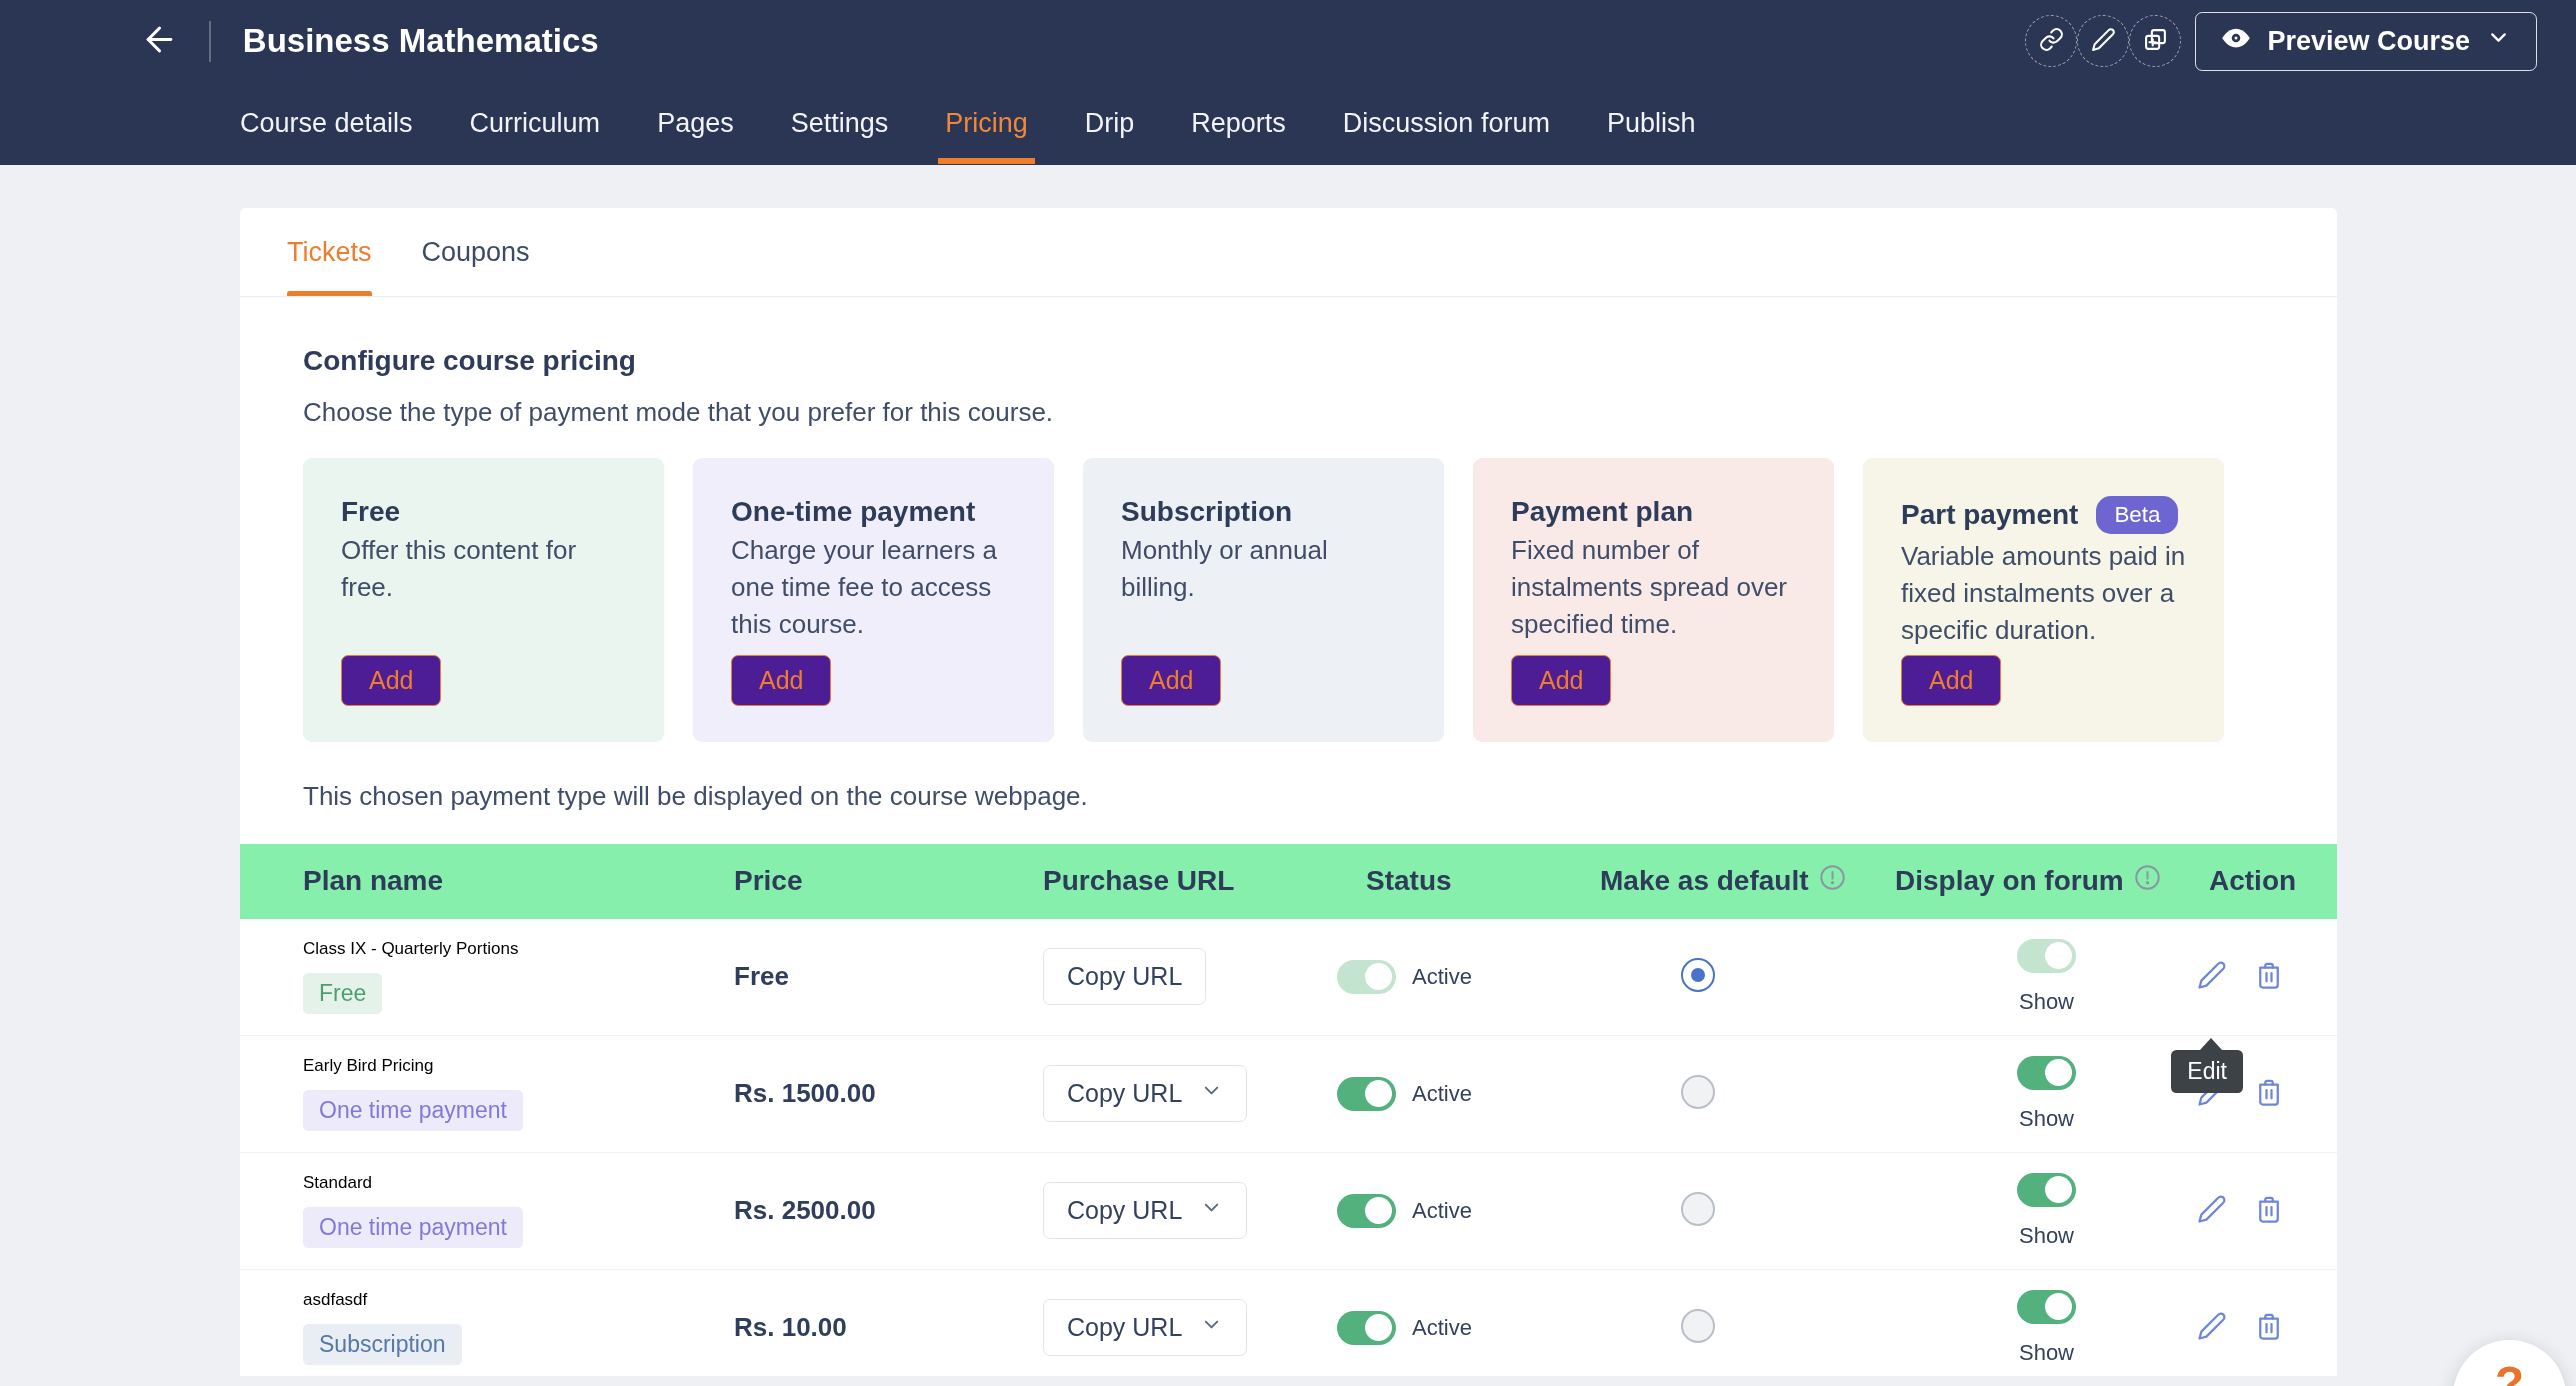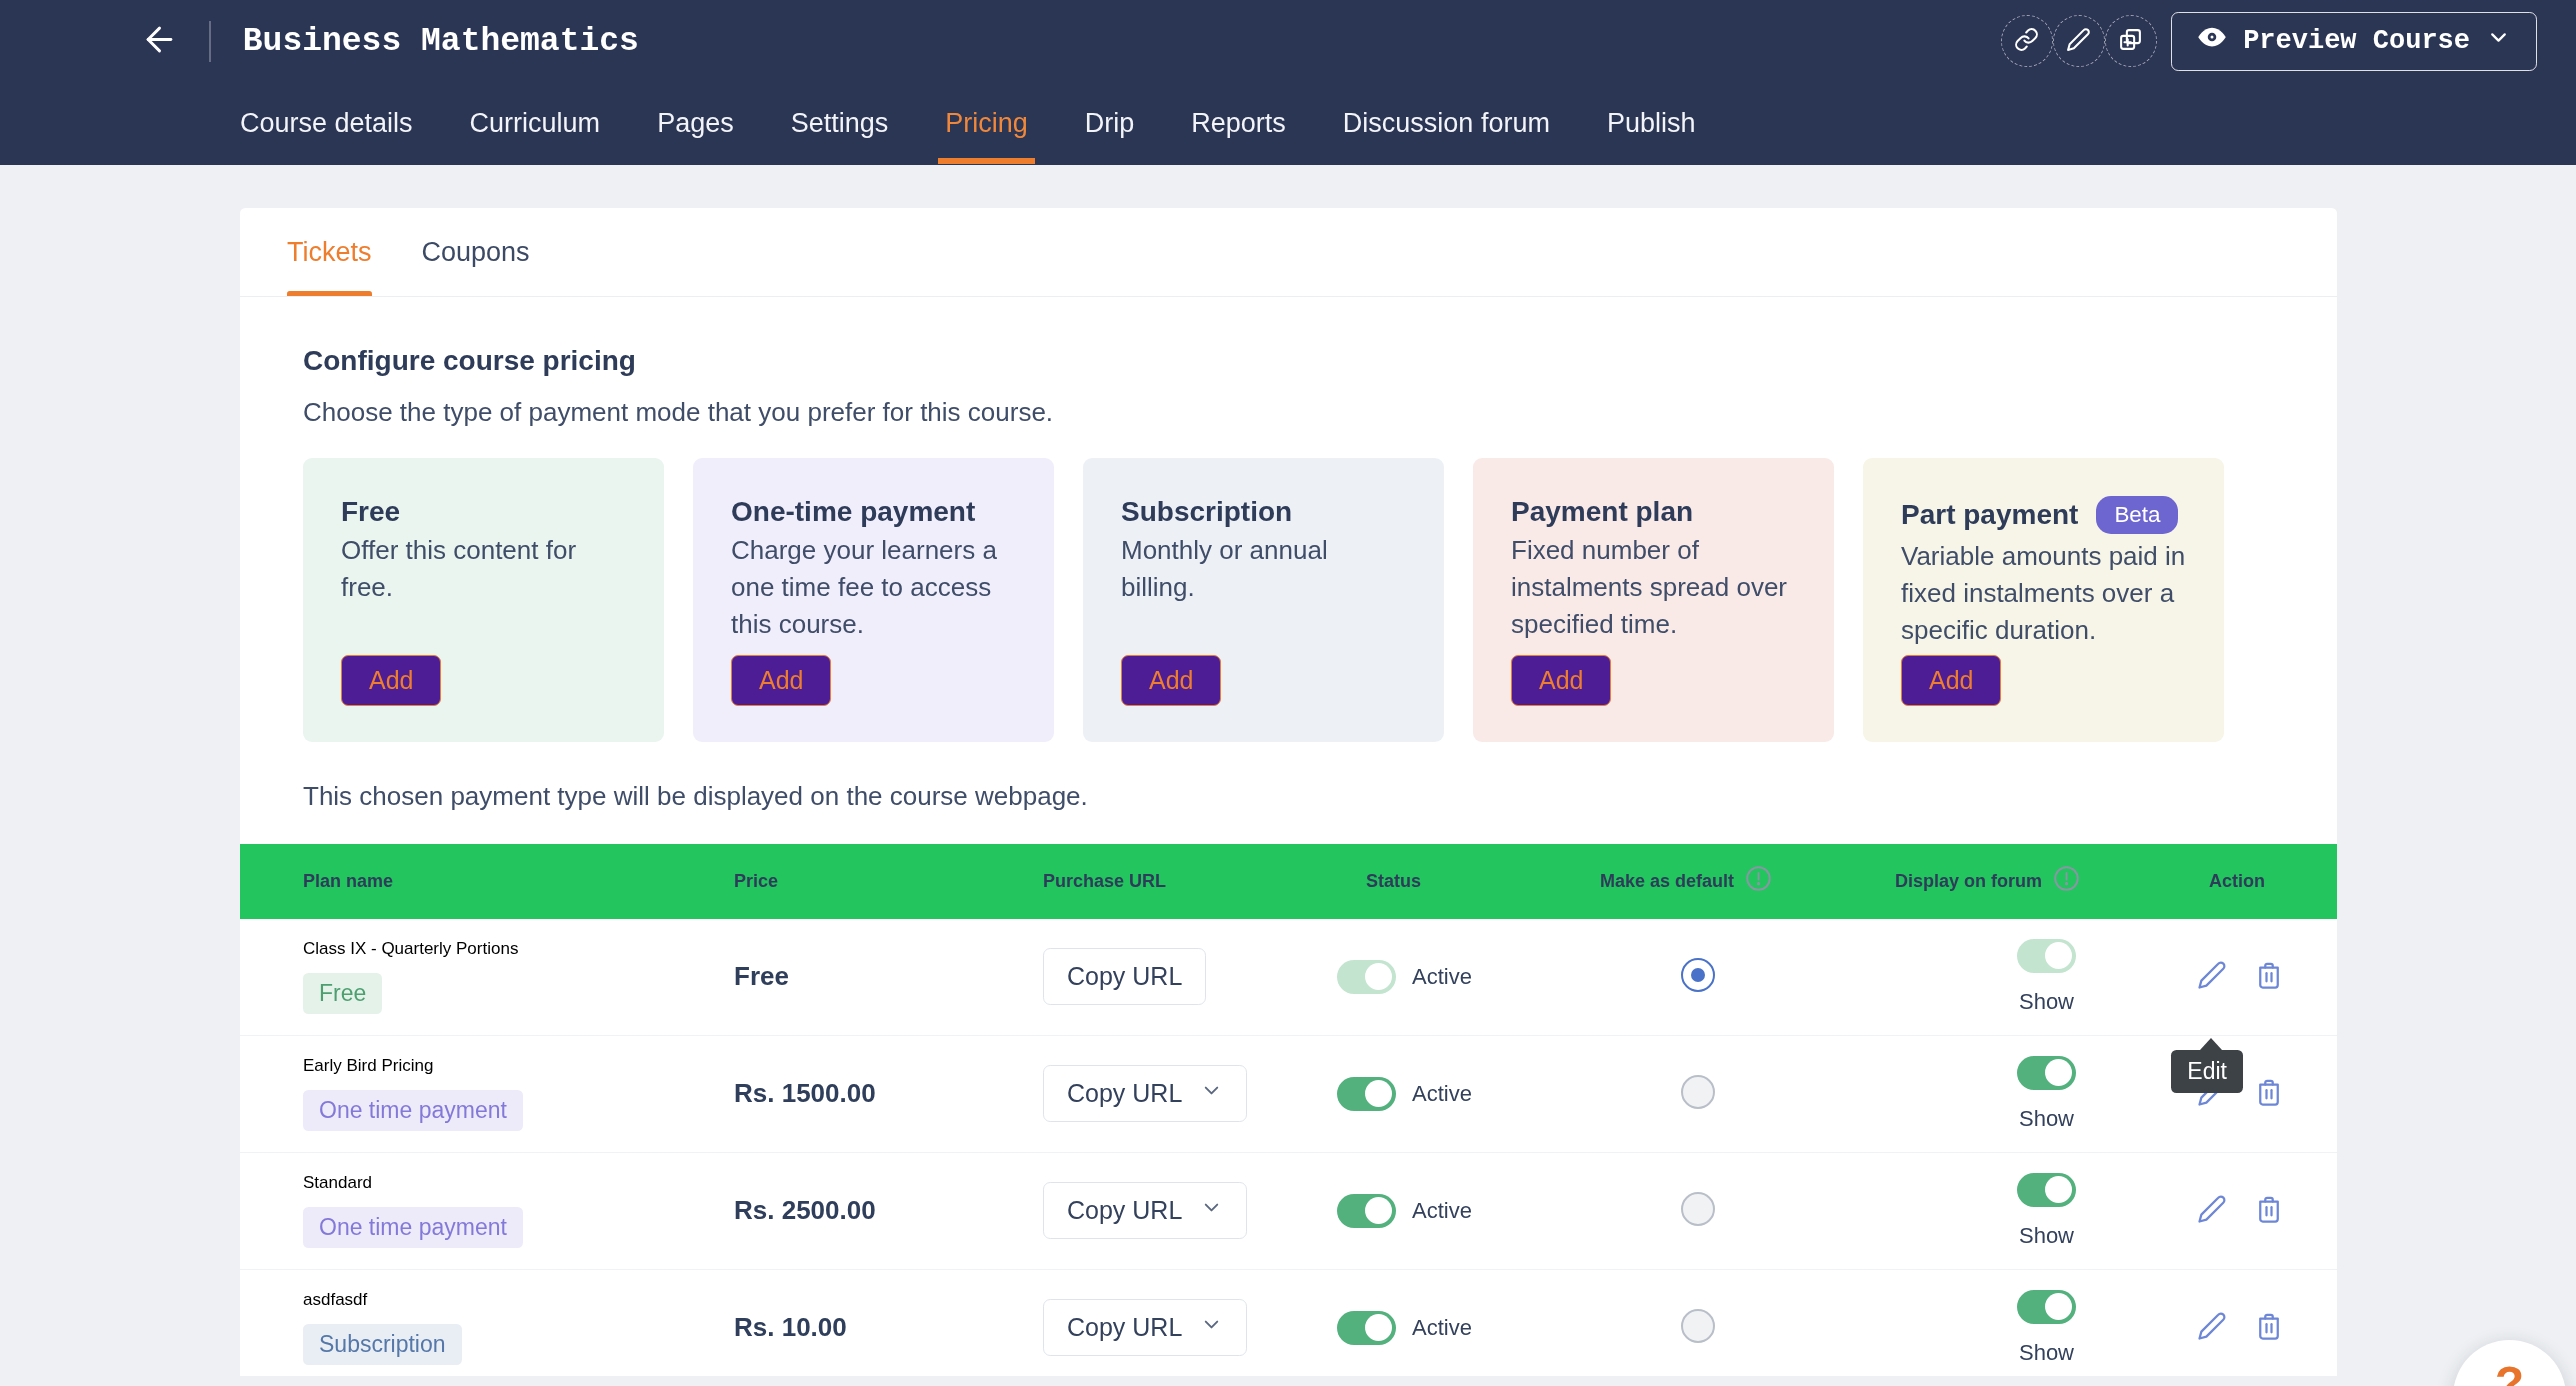--- a/index.html
+++ b/index.html
@@ -9,21 +9,21 @@
     background: #eef0f3;
     font-family: "Liberation Sans", sans-serif;
     color: #33415c;
     overflow: hidden;
     position: relative;
   }
   button { font-family: inherit; cursor: pointer; }
 
   
   .topbar { background: #2b3554; height: 165px; }
-  .topbar-row { display: flex; align-items: center; height: 82px; padding: 0 39px 0 134px; font-family: Liberation Mono, monospace; }
+  .topbar-row { display: flex; align-items: center; height: 82px; padding: 0 39px 0 134px; }
   .back-btn { background: none; border: none; width: 50px; height: 50px; display: flex; align-items: center; justify-content: center; }
   .tb-divider { width: 1.8px; height: 41px; background: rgba(255,255,255,.28); margin: 0 32px 0 25px; }
   .app-title { font-size: 33px; font-weight: bold; color: #ffffff; }
   .topbar-right { margin-left: auto; display: flex; align-items: center; }
   .dashed-btn { width: 52px; height: 52px; border-radius: 50%; border: 1.8px dashed rgba(255,255,255,.55);
     background: transparent; display: flex; align-items: center; justify-content: center; }
   .preview-btn { display: flex; align-items: center; gap: 16px; border: 1.8px solid rgba(255,255,255,.85);
     border-radius: 7.2px; background: transparent; color: #fff; font-size: 27px; font-weight: 600;
     padding: 0 25px; height: 59px; margin-left: 14.3px; }
 
@@ -57,21 +57,21 @@
   .plan-card h3 { font-size: 28px; color: #2e3c59; display: flex; align-items: center; gap: 18px; font-weight: bold; }
   .beta { background: #6e66d0; color: #fff; font-size: 22.4px; font-weight: normal; padding: 6.3px 18px; border-radius: 15px; }
   .plan-desc { font-size: 26px; line-height: 1.42; color: #3f4d69; margin-top: 4px; }
   .add-btn { margin-top: auto; align-self: flex-start; background: #4c1d95; border: 1.8px solid #ee7d2e; color: #ee7d2e;
     font-size: 25px; padding: 9.8px 27px; border-radius: 7.2px; }
 
   
   .price-table { margin-top: 32px; position: relative; }
   .trow { display: grid; grid-template-columns: 431px 309px 294px 263px 295px 287px 154px;
     padding-left: 63px; align-items: center; }
-  .thead { background: #22c55e; height: 75px; font-size: 18px; font-weight: bold; color: #2e3c59; }
+  .thead { background: #86efac; height: 75px; font-size: 28px; font-weight: bold; color: #2e3c59; }
   .th { display: flex; align-items: center; gap: 10.7px; }
   .th-status { padding-left: 29px; }
   .th-action { padding-left: 27px; }
   .tbody-row { height: 117px; border-bottom: 1.8px solid #f1f2f6; }
 
   .cell-name { display: flex; flex-direction: column; align-items: flex-start; gap: 13.4px; }
   .plan-name { font-size: 17px; color: #000000; }
   .type-badge { font-size: 23px; padding: 7.2px 16px; border-radius: 5.4px; }
   .type-badge[data-variant="free"] { color: #4d9f70; background: #e5f2e9; }
   .type-badge[data-variant="onetime"] { color: #8379d9; background: #edebfa; }

